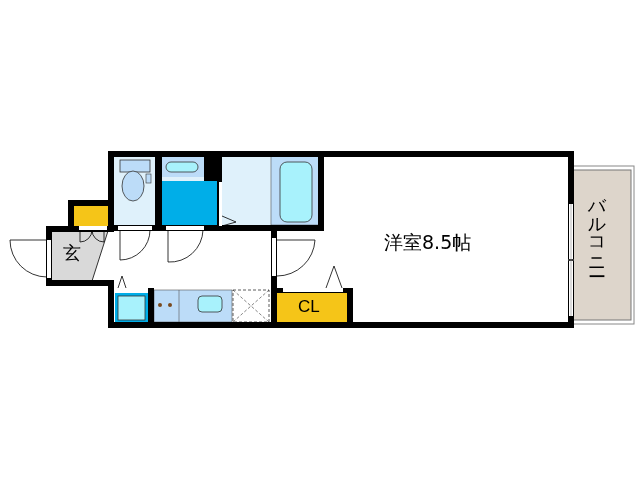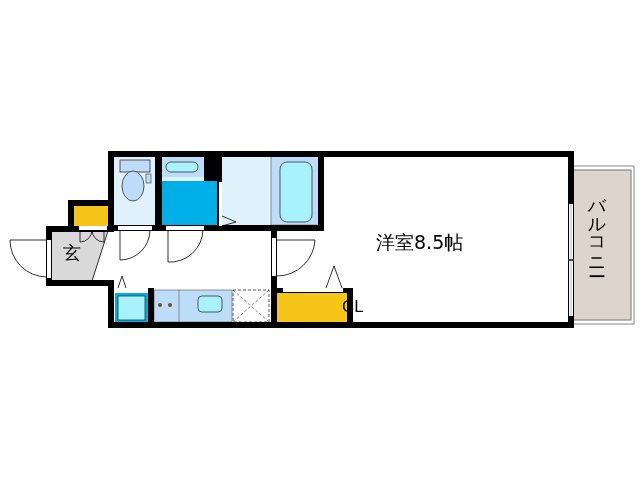--- a/index.html
+++ b/index.html
@@ -98,16 +98,16 @@
     <path d="M277,240 L315,240 A38,38 0 0 1 277,276"></path>
     <path d="M80,230 L80,242 A12,12 0 0 0 92,230"></path>
     <path d="M104,230 L104,242 A12,12 0 0 1 92,230"></path>
     <path d="M108,231 L92,281"></path>
     <path d="M222,216 L236,222 L222,226"></path>
     <path d="M118,288 L122,276 L126,288"></path>
     <path d="M326,288 L334,266 L342,288"></path>
   </g>
 </svg>
 
-<div class="label" style="left:376px;top:230px;font-size:19px;">洋室8.5帖</div>
+<div class="label" style="left:384px;top:230px;font-size:19px;">洋室8.5帖</div>
 <div class="label" style="left:63px;top:241px;font-size:18px;">玄</div>
-<div class="label" style="left:298px;top:297px;font-size:17px;font-family:'Liberation Sans',sans-serif;margin-left:44px;">CL</div>
+<div class="label" style="left:298px;top:297px;font-size:17px;font-family:'Liberation Sans',sans-serif;">CL</div>
 <div class="label" style="left:592px;top:185px;font-size:18px;width:18px;line-height:26px;white-space:normal;word-break:break-all;writing-mode:vertical-rl;">バルコニー</div>
 
 </body></html>

